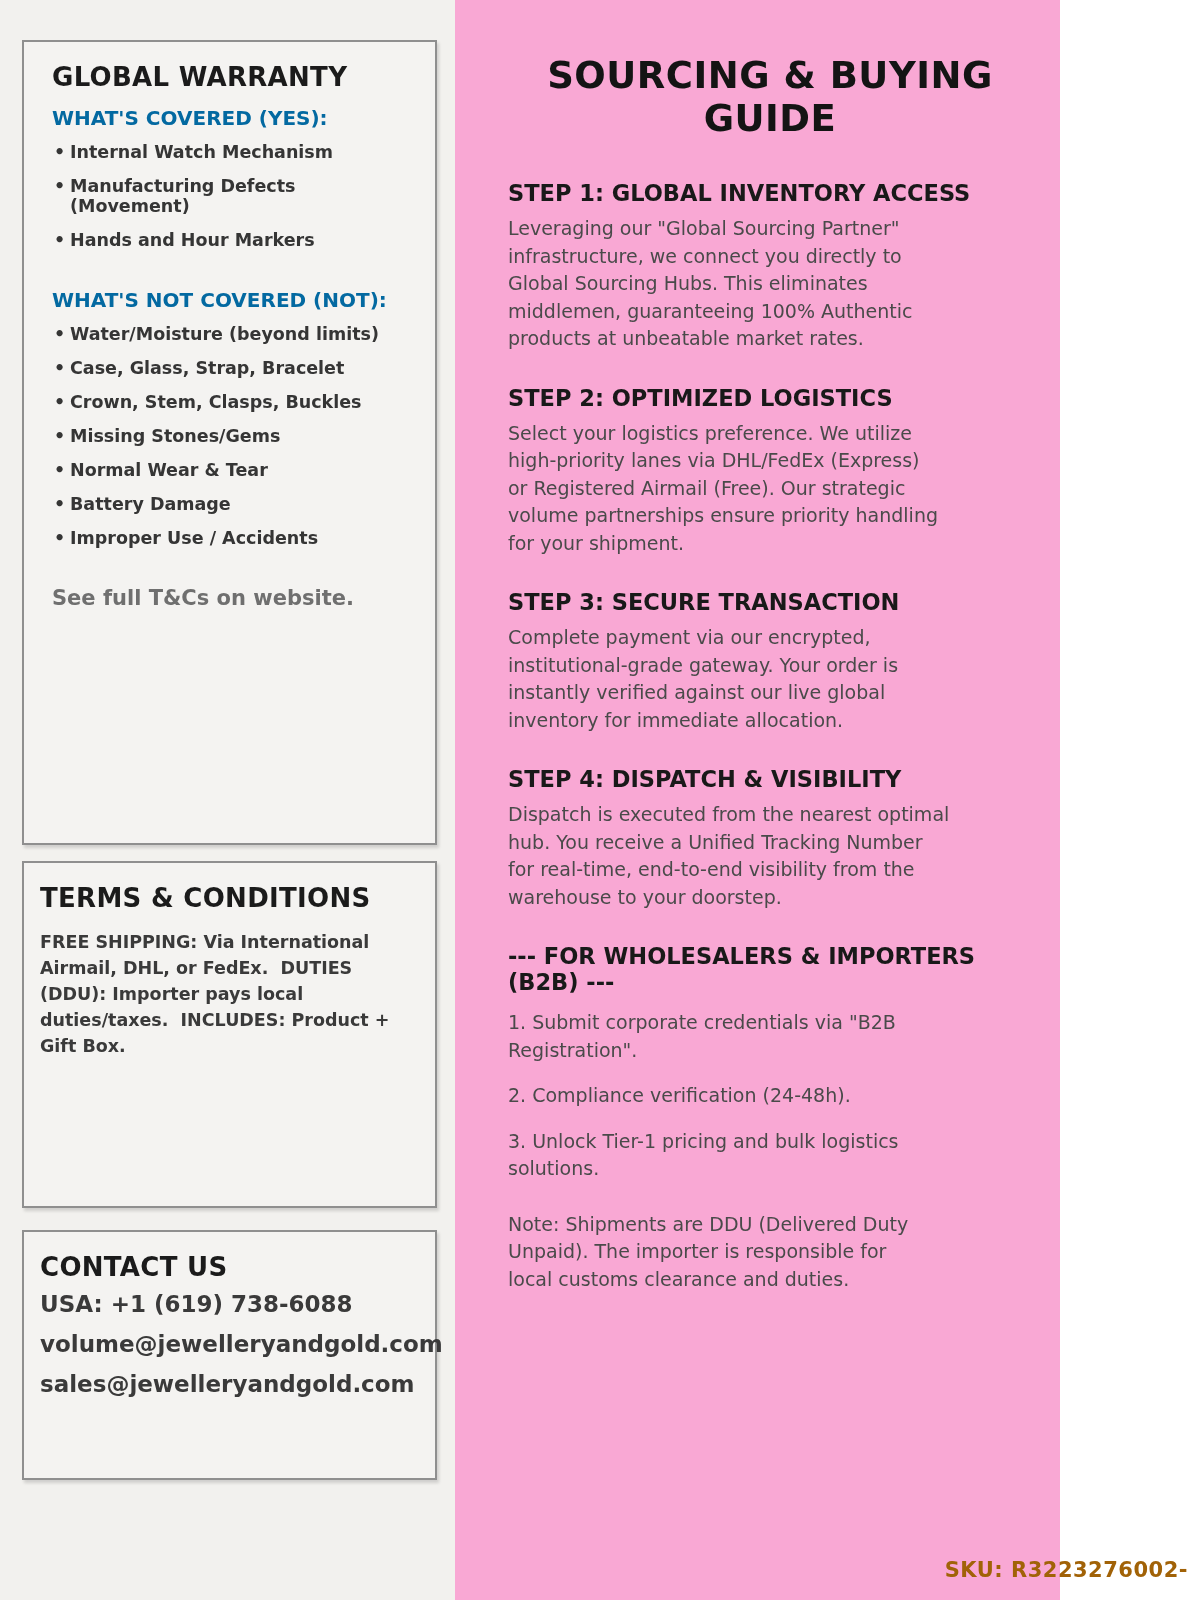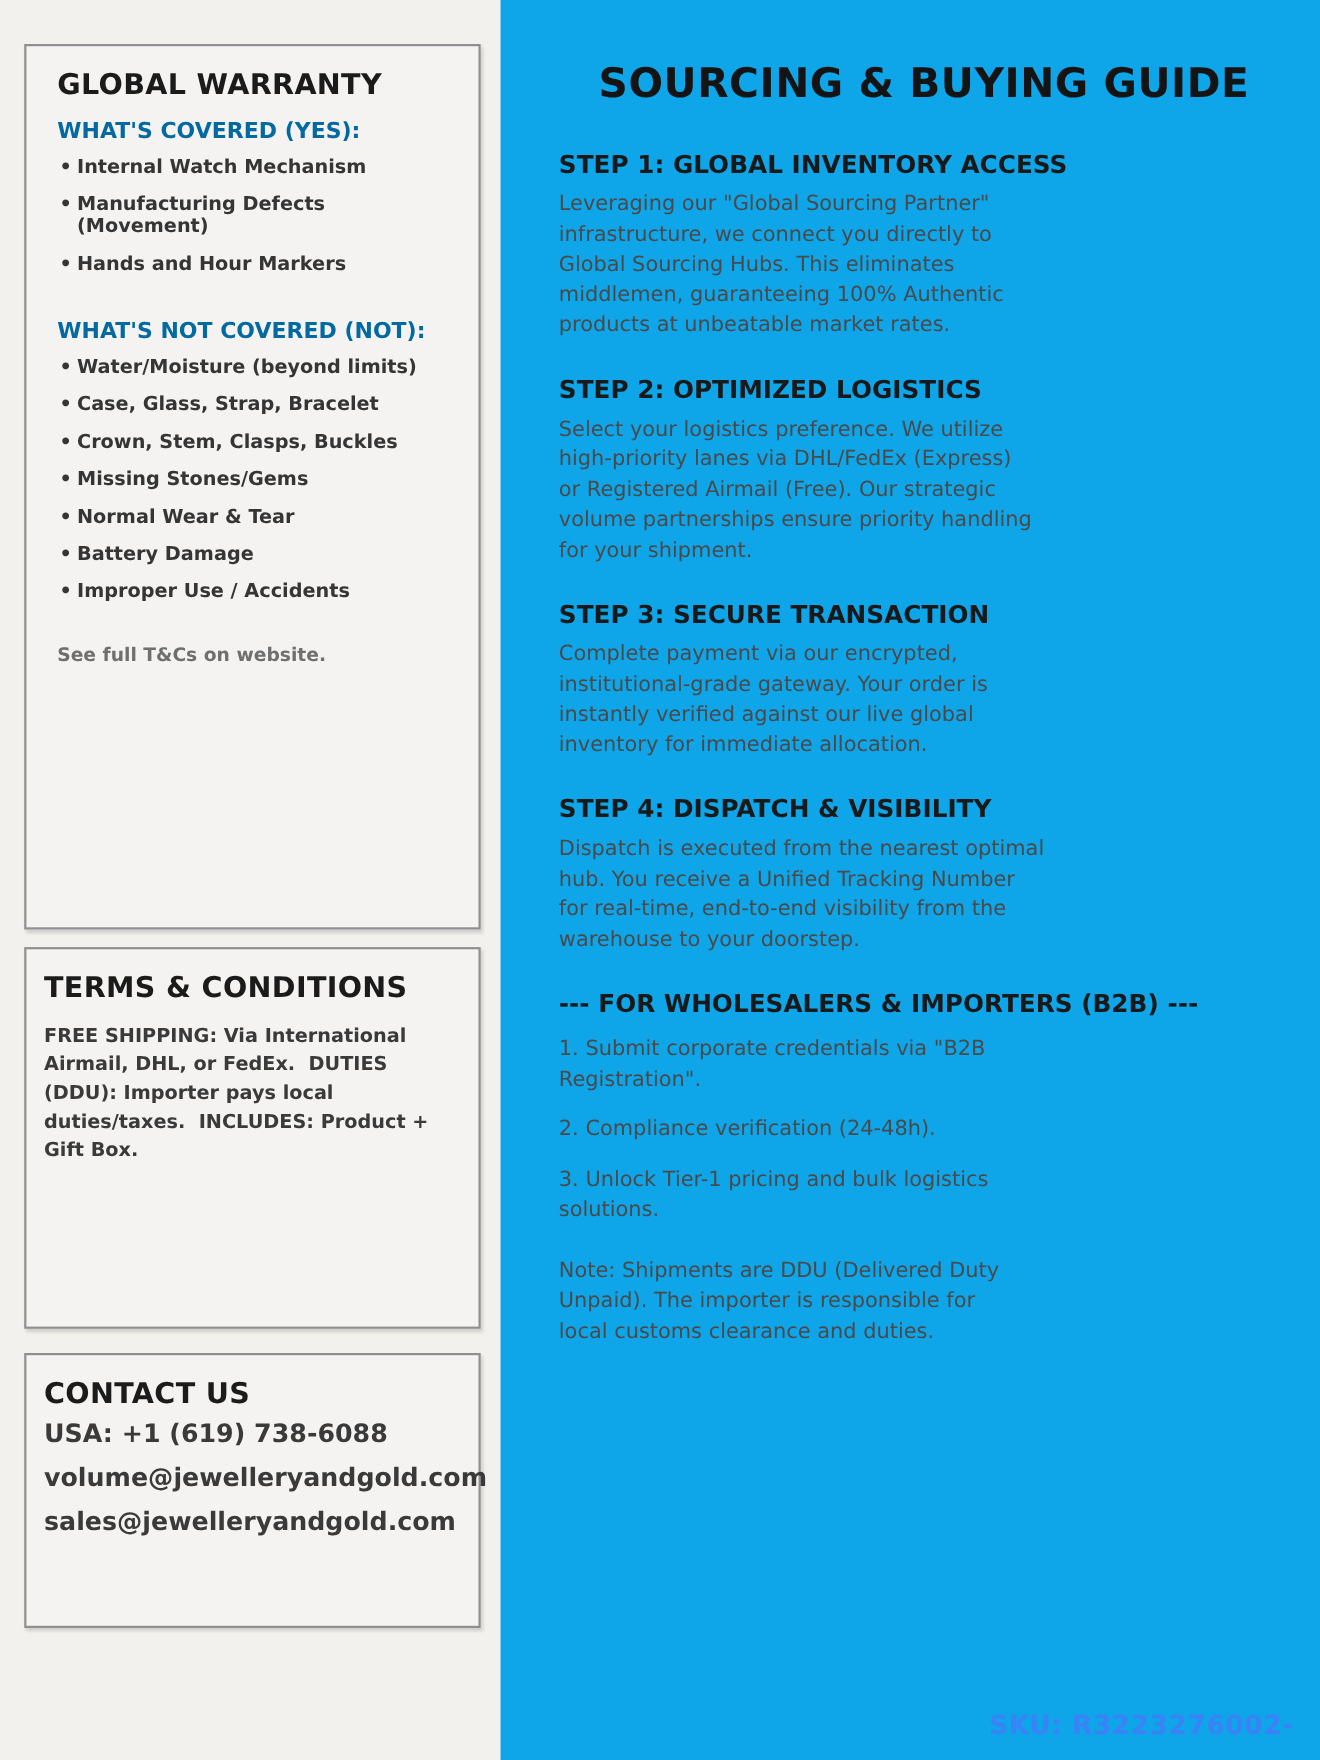--- a/index.html
+++ b/index.html
@@ -44,41 +44,41 @@
   ul.blist { list-style: none; margin: 0; padding: 0; }
   ul.blist li {
     position: relative;
     margin: 0 0 14px; padding-left: 18px;
     font-size: 17.5px; font-weight: bold; line-height: 20px;
     color: #353535;
   }
   ul.blist li::before { content: "•"; position: absolute; left: 2px; }
   .footnote {
     margin-top: 38px;
-    font-size: 17px; font-weight: bold;
+    font-size: 21px; font-weight: bold;
     color: #6f6f6f;
   }
   .terms-body {
     margin-top: 16px;
     font-size: 17.5px; font-weight: bold; line-height: 26px;
     color: #3a3a3a;
     white-space: pre-line;
   }
   .contact-line {
     margin: 0 0 19px;
     font-size: 23px; font-weight: bold; line-height: 21px;
     color: #3a3a3a;
   }
 
   
   .main {
     position: absolute; left: 455px; top: 0;
     box-sizing: border-box;
-    width: 745px; height: 1600px;
-    background: #0ea5e9;
+    width: 605px; height: 1600px;
+    background: #f9a8d4;
     padding: 0 28px 0 53px;
   }
   .guide-title {
     margin: 54px 0 40px;
     font-size: 37px; font-weight: bold;
     color: #141414; text-align: center;
     letter-spacing: 0.5px;
   }
   .step h2, .b2b h2 {
     margin: 0 0 9px;
@@ -93,23 +93,23 @@
   }
   .b2b h2 { margin-bottom: 14px; }
   .b2b p {
     margin: 0 0 18px;
     font-size: 19px; line-height: 27.5px;
     color: #4a4a4a;
     white-space: pre-line;
   }
   .b2b p.note { margin-top: 28px; }
   .sku {
-    position: absolute; right: 24px; bottom: 18px;
-    font-size: 24px; font-weight: bold;
-    color: #3b82f6; letter-spacing: 0.5px;
+    position: absolute; right: 12px; bottom: 18px;
+    font-size: 21px; font-weight: bold;
+    color: #a16207; letter-spacing: 0.5px;
   }
 </style>
 </head>
 <body>
 
 <aside class="sidebar">
 
   <section class="card card-warranty">
     <h2>GLOBAL WARRANTY</h2>
     <div class="subhead">WHAT'S COVERED (YES):</div>

